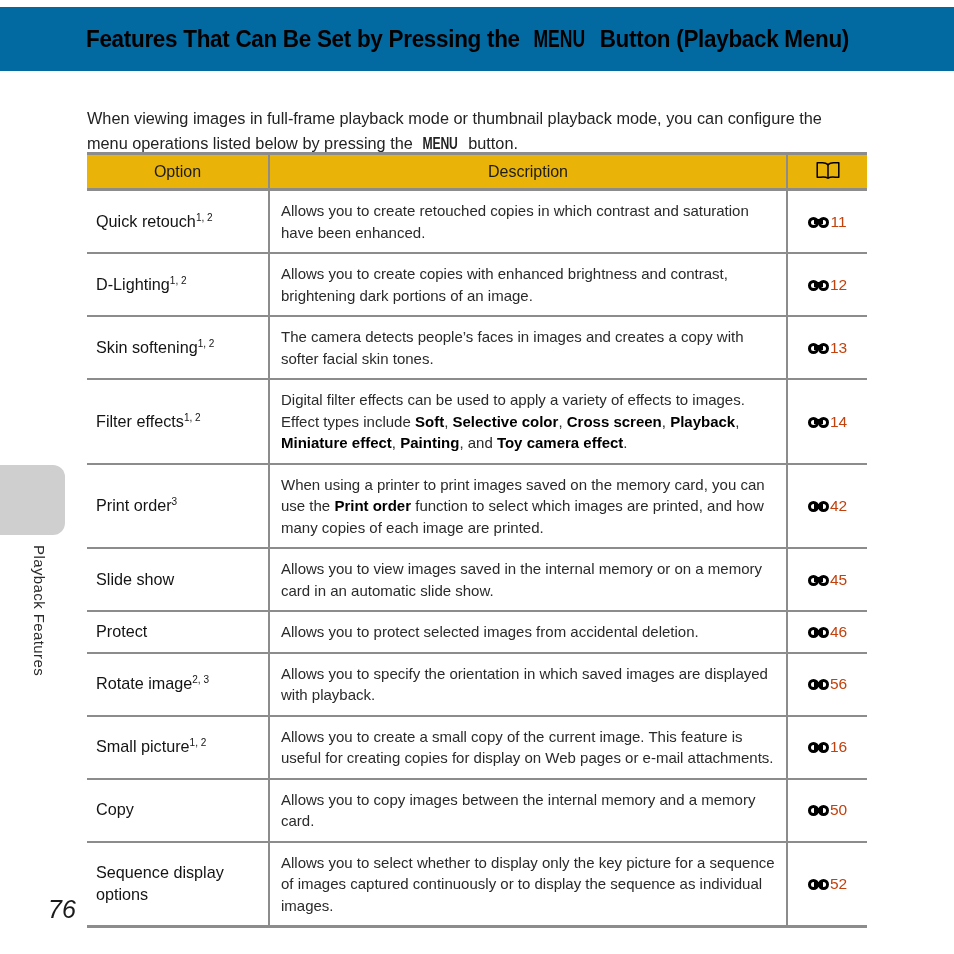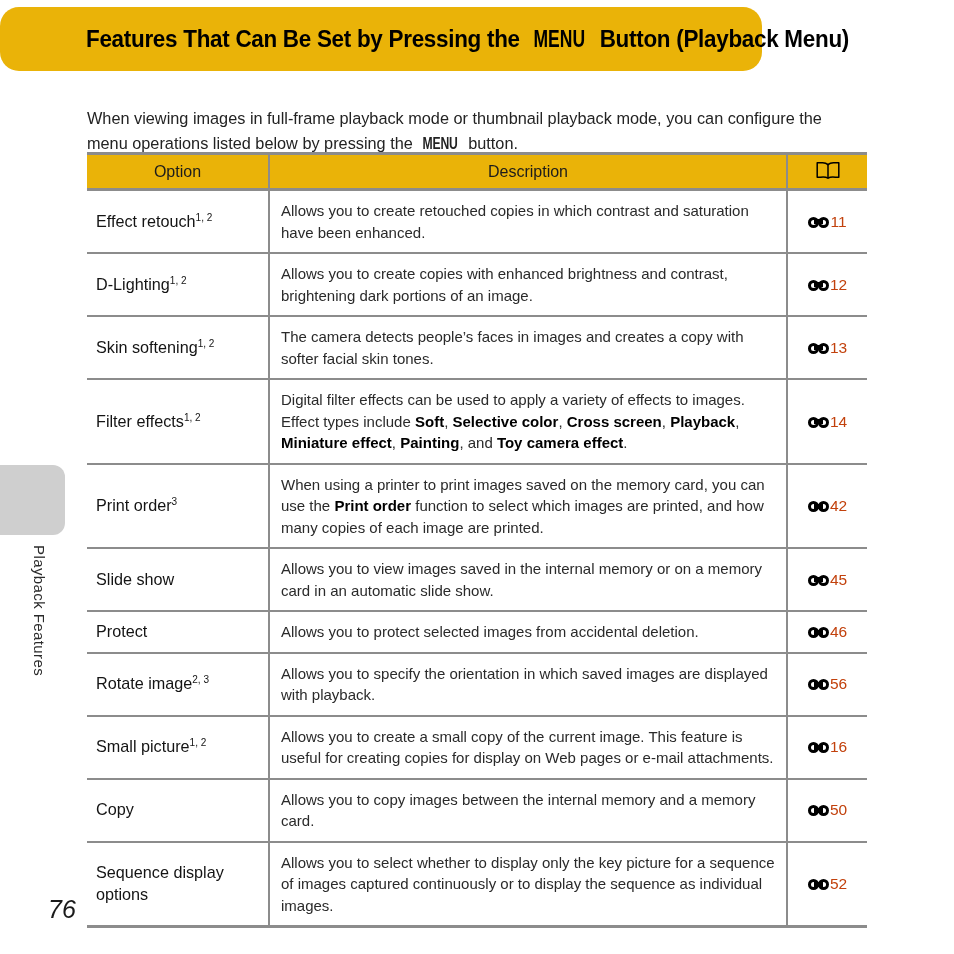--- a/index.html
+++ b/index.html
@@ -14,26 +14,25 @@
     color: #1a1a1a;
     overflow: hidden;
     position: relative;
   }
 
   
   .header-band {
     position: absolute;
     left: 0;
     top: 7px;
-    width: 762px;
+    width: 954px;
     height: 64px;
-    background: #eab308;
+    background: #0369a1;
     display: flex;
     align-items: center;
-    border-radius: 19px;
   }
   .header-title {
     margin-left: 86px;
     font-size: 23.5px;
     font-weight: bold;
     color: #000000;
     letter-spacing: -0.3px;
     white-space: nowrap;
     transform: scaleX(0.955);
     transform-origin: left center;
@@ -239,21 +238,21 @@
             <path d="M12 3.6 C10.2 1.9 7.2 1.4 4.6 1.8 L1.2 1.8 L1.2 16.2 L4.6 16.2 C7.2 15.8 10.2 16.1 12 17.2 C13.8 16.1 16.8 15.8 19.4 16.2 L22.8 16.2 L22.8 1.8 L19.4 1.8 C16.8 1.4 13.8 1.9 12 3.6 Z" fill="none" stroke="#000" stroke-width="1.5" stroke-linejoin="round"></path>
             <line x1="12" y1="3.6" x2="12" y2="17.2" stroke="#000" stroke-width="1.5"></line>
           </svg>
         </span>
       </th>
     </tr>
   </thead>
   <tbody id="table-body">
 
   <tr>
-        <td class="td-opt"><span>Effect retouch</span><sup>1, 2</sup></td>
+        <td class="td-opt"><span>Quick retouch</span><sup>1, 2</sup></td>
         <td class="td-desc"><span>Allows you to create retouched copies in which contrast and saturation have been enhanced.</span></td>
         <td class="td-ref"><span class="ref-mark"><span class="lens l"></span><span class="lens r"></span><span class="bridge"></span></span><span>11</span></td>
       </tr>
       <tr>
         <td class="td-opt"><span>D-Lighting</span><sup>1, 2</sup></td>
         <td class="td-desc"><span>Allows you to create copies with enhanced brightness and contrast, brightening dark portions of an image.</span></td>
         <td class="td-ref"><span class="ref-mark"><span class="lens l"></span><span class="lens r"></span><span class="bridge"></span></span><span>12</span></td>
       </tr>
       <tr>
         <td class="td-opt"><span>Skin softening</span><sup>1, 2</sup></td>

